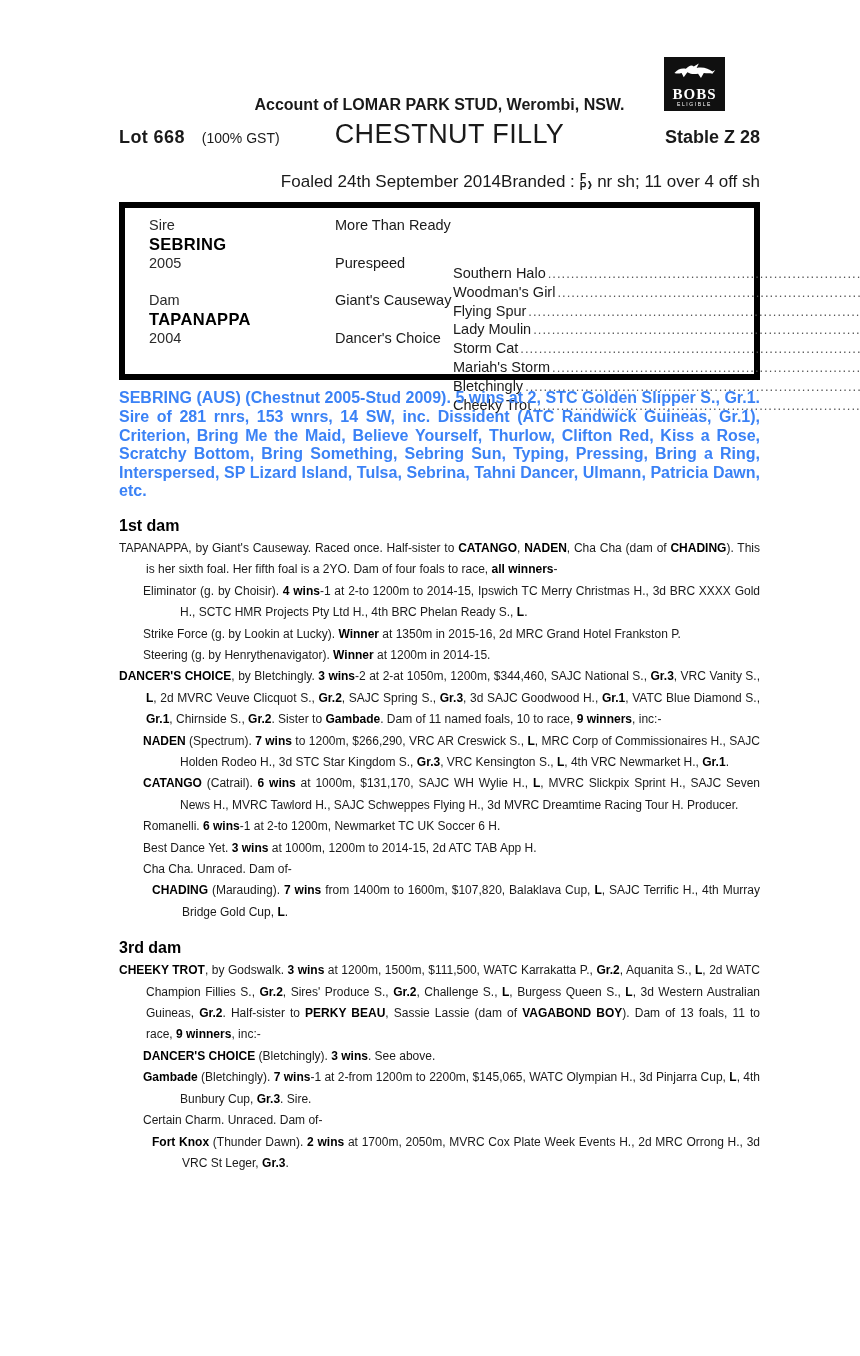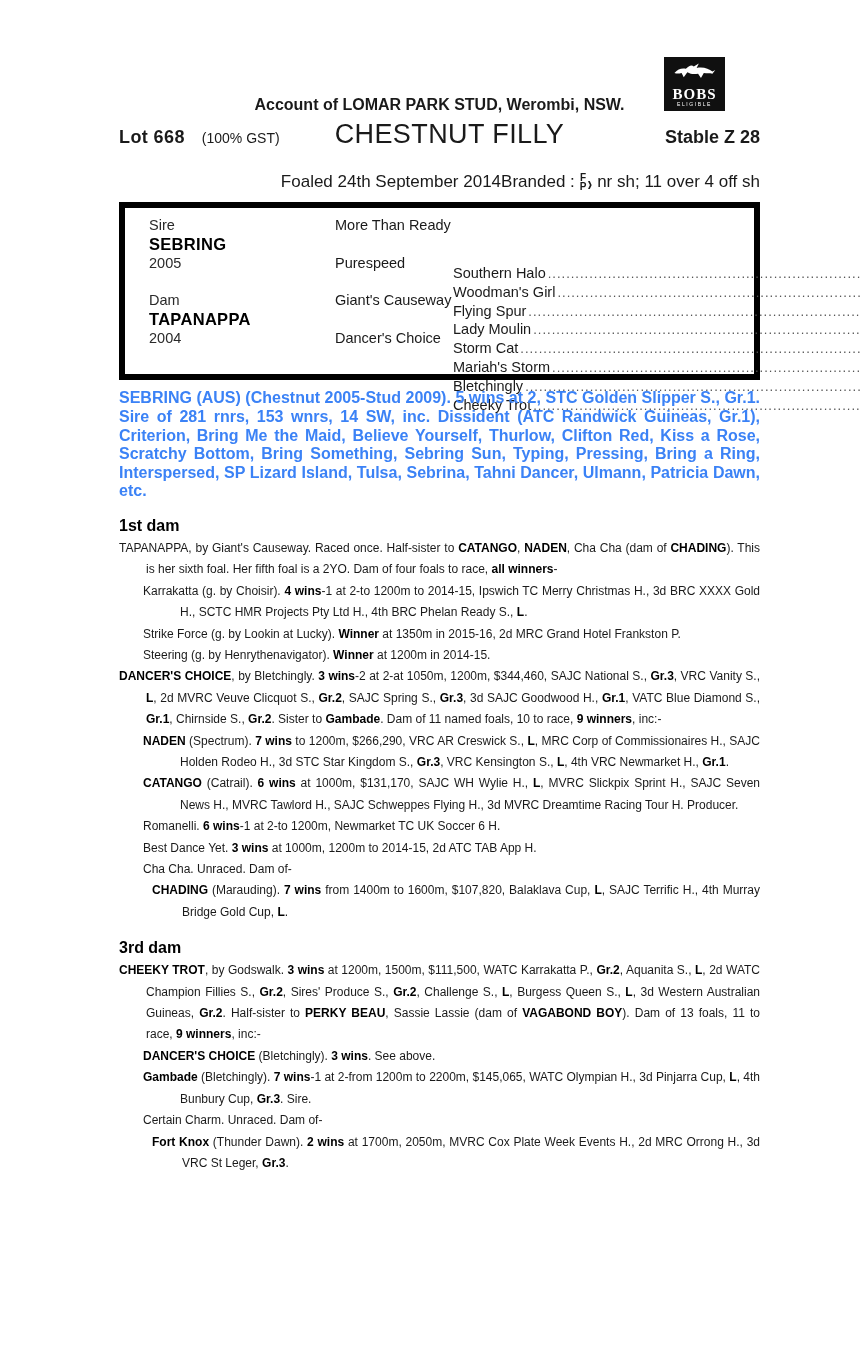--- a/index.html
+++ b/index.html
@@ -140,21 +140,21 @@
           <span class="nm">Cheeky Trot</span>
           <span class="dots"></span>
         </div>
     </div>
 
     <p class="sire-note">SEBRING (AUS) (Chestnut 2005-Stud 2009). 5 wins at 2, STC Golden Slipper S., Gr.1. Sire of 281 rnrs, 153 wnrs, 14 SW, inc. Dissident (ATC Randwick Guineas, Gr.1), Criterion, Bring Me the Maid, Believe Yourself, Thurlow, Clifton Red, Kiss a Rose, Scratchy Bottom, Bring Something, Sebring Sun, Typing, Pressing, Bring a Ring, Interspersed, SP Lizard Island, Tulsa, Sebrina, Tahni Dancer, Ulmann, Patricia Dawn, etc.</p>
 
     <div>
         <div class="sec-head">1st dam</div>
         <p class="para ind0"><span>TAPANAPPA, by Giant's Causeway. Raced once. Half-sister to </span><span class="b">CATANGO</span><span>, </span><span class="b">NADEN</span><span>, Cha Cha (dam of </span><span class="b">CHADING</span><span>). This is her sixth foal. Her fifth foal is a 2YO. Dam of four foals to race, </span><span class="b">all winners</span><span>-</span></p>
-        <p class="para ind1"><span>Karrakatta (g. by Choisir). </span><span class="b">4 wins</span><span>-1 at 2-to 1200m to 2014-15, Ipswich TC Merry Christmas H., 3d BRC XXXX Gold H., SCTC HMR Projects Pty Ltd H., 4th BRC Phelan Ready S., </span><span class="b">L</span><span>.</span></p>
+        <p class="para ind1"><span>Eliminator (g. by Choisir). </span><span class="b">4 wins</span><span>-1 at 2-to 1200m to 2014-15, Ipswich TC Merry Christmas H., 3d BRC XXXX Gold H., SCTC HMR Projects Pty Ltd H., 4th BRC Phelan Ready S., </span><span class="b">L</span><span>.</span></p>
         <p class="para ind1"><span>Strike Force (g. by Lookin at Lucky). </span><span class="b">Winner</span><span> at 1350m in 2015-16, 2d MRC Grand Hotel Frankston P.</span></p>
         <p class="para ind1"><span>Steering (g. by Henrythenavigator). </span><span class="b">Winner</span><span> at 1200m in 2014-15.</span></p>
         <p class="para ind0"><span class="b">DANCER'S CHOICE</span><span>, by Bletchingly. </span><span class="b">3 wins</span><span>-2 at 2-at 1050m, 1200m, $344,460, SAJC National S., </span><span class="b">Gr.3</span><span>, VRC Vanity S., </span><span class="b">L</span><span>, 2d MVRC Veuve Clicquot S., </span><span class="b">Gr.2</span><span>, SAJC Spring S., </span><span class="b">Gr.3</span><span>, 3d SAJC Goodwood H., </span><span class="b">Gr.1</span><span>, VATC Blue Diamond S., </span><span class="b">Gr.1</span><span>, Chirnside S., </span><span class="b">Gr.2</span><span>. Sister to </span><span class="b">Gambade</span><span>. Dam of 11 named foals, 10 to race, </span><span class="b">9 winners</span><span>, inc:-</span></p>
         <p class="para ind1"><span class="b">NADEN</span><span> (Spectrum). </span><span class="b">7 wins</span><span> to 1200m, $266,290, VRC AR Creswick S., </span><span class="b">L</span><span>, MRC Corp of Commissionaires H., SAJC Holden Rodeo H., 3d STC Star Kingdom S., </span><span class="b">Gr.3</span><span>, VRC Kensington S., </span><span class="b">L</span><span>, 4th VRC Newmarket H., </span><span class="b">Gr.1</span><span>.</span></p>
         <p class="para ind1"><span class="b">CATANGO</span><span> (Catrail). </span><span class="b">6 wins</span><span> at 1000m, $131,170, SAJC WH Wylie H., </span><span class="b">L</span><span>, MVRC Slickpix Sprint H., SAJC Seven News H., MVRC Tawlord H., SAJC Schweppes Flying H., 3d MVRC Dreamtime Racing Tour H. Producer.</span></p>
         <p class="para ind1"><span>Romanelli. </span><span class="b">6 wins</span><span>-1 at 2-to 1200m, Newmarket TC UK Soccer 6 H.</span></p>
         <p class="para ind1"><span>Best Dance Yet. </span><span class="b">3 wins</span><span> at 1000m, 1200m to 2014-15, 2d ATC TAB App H.</span></p>
         <p class="para ind1"><span>Cha Cha. Unraced. Dam of-</span></p>
         <p class="para ind2"><span class="b">CHADING</span><span> (Marauding). </span><span class="b">7 wins</span><span> from 1400m to 1600m, $107,820, Balaklava Cup, </span><span class="b">L</span><span>, SAJC Terrific H., 4th Murray Bridge Gold Cup, </span><span class="b">L</span><span>.</span></p>
         <div class="sec-head">3rd dam</div>

